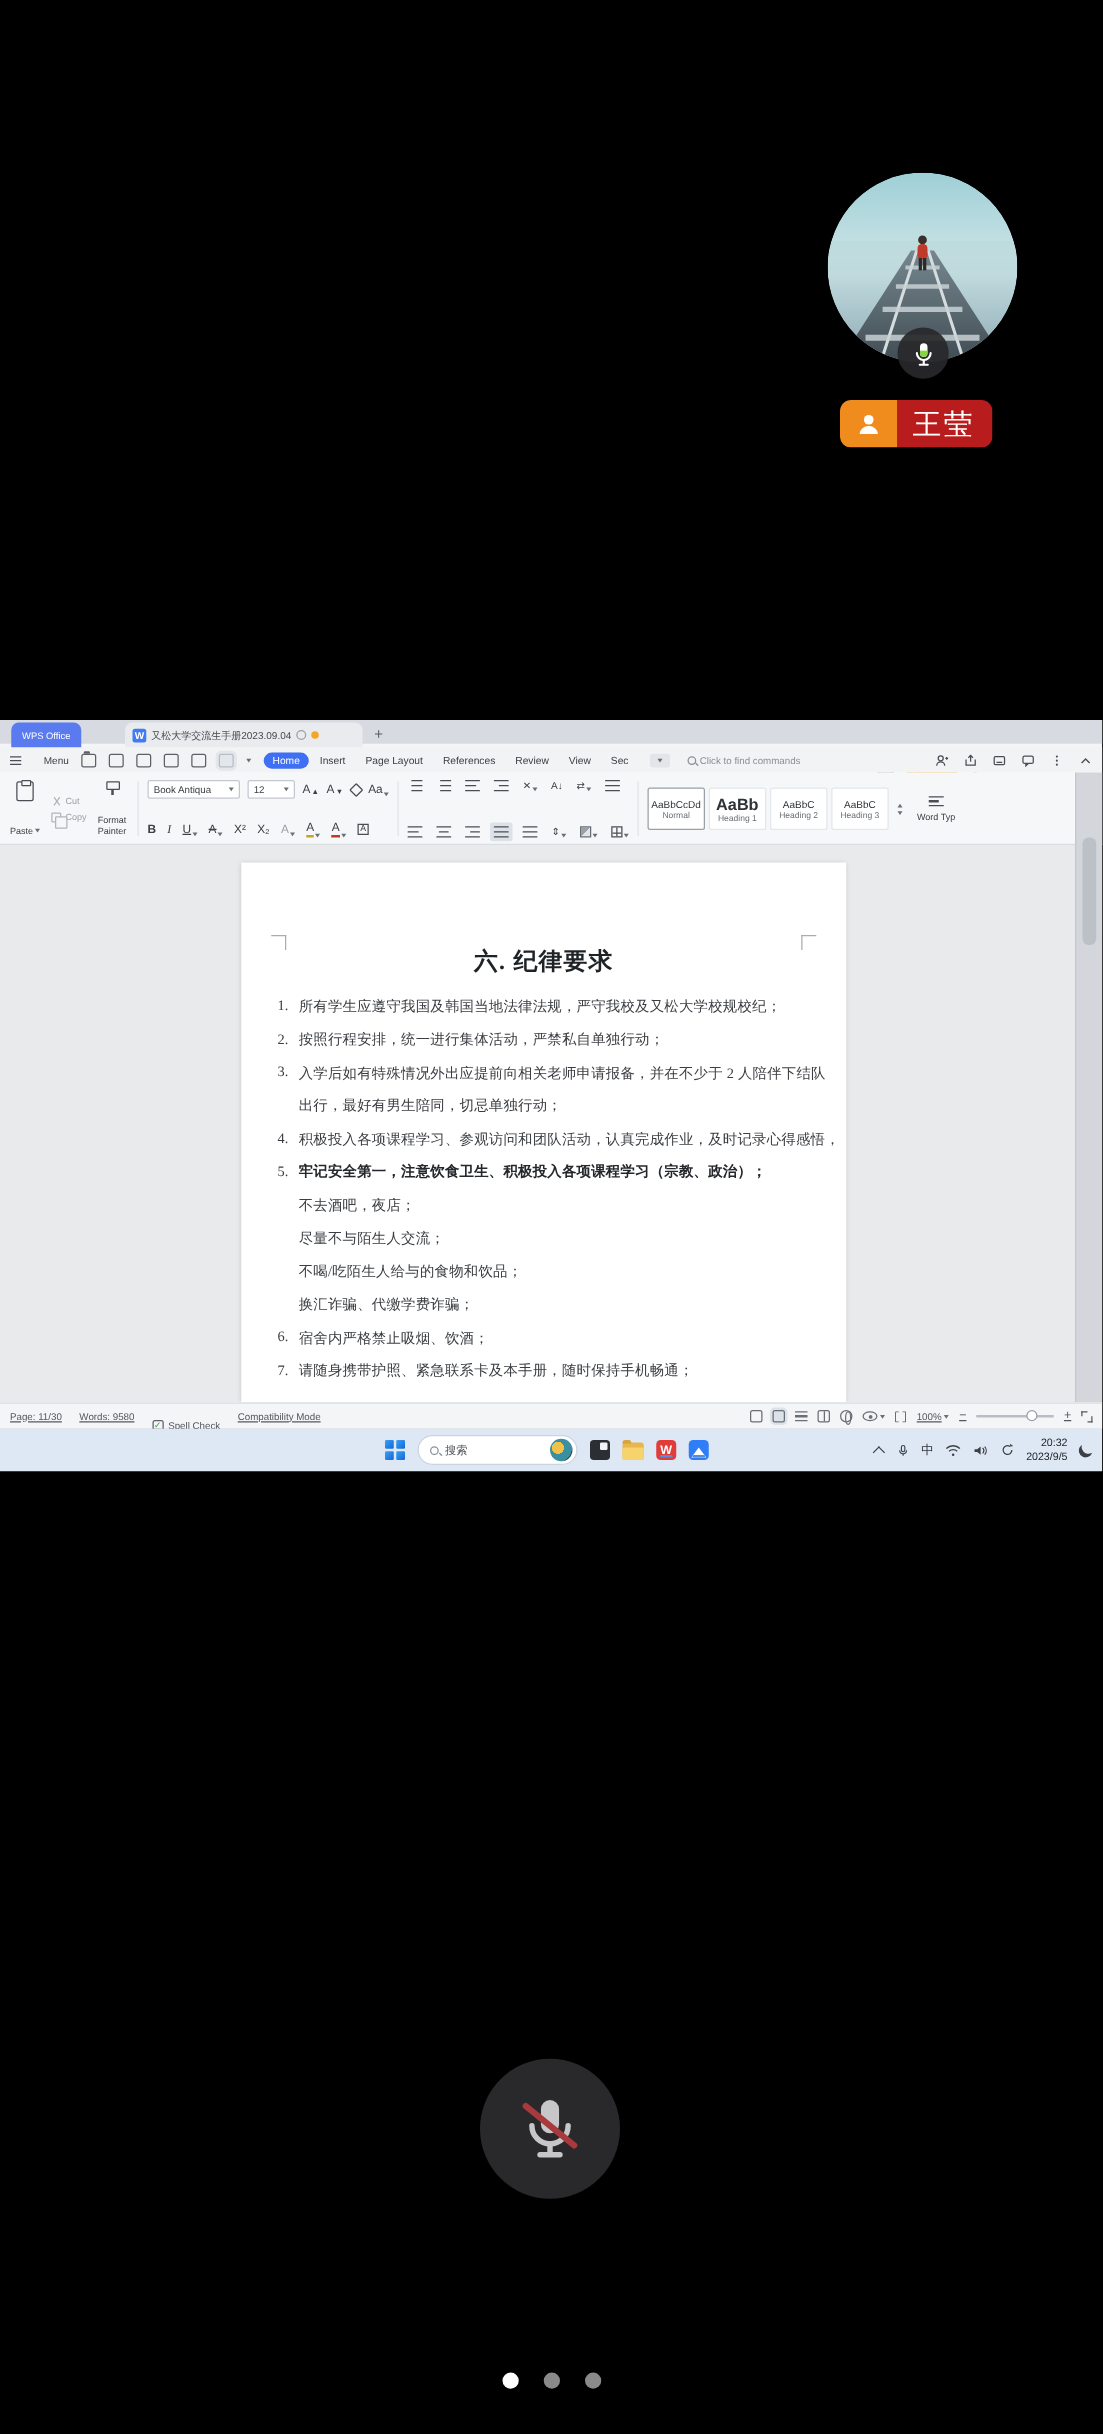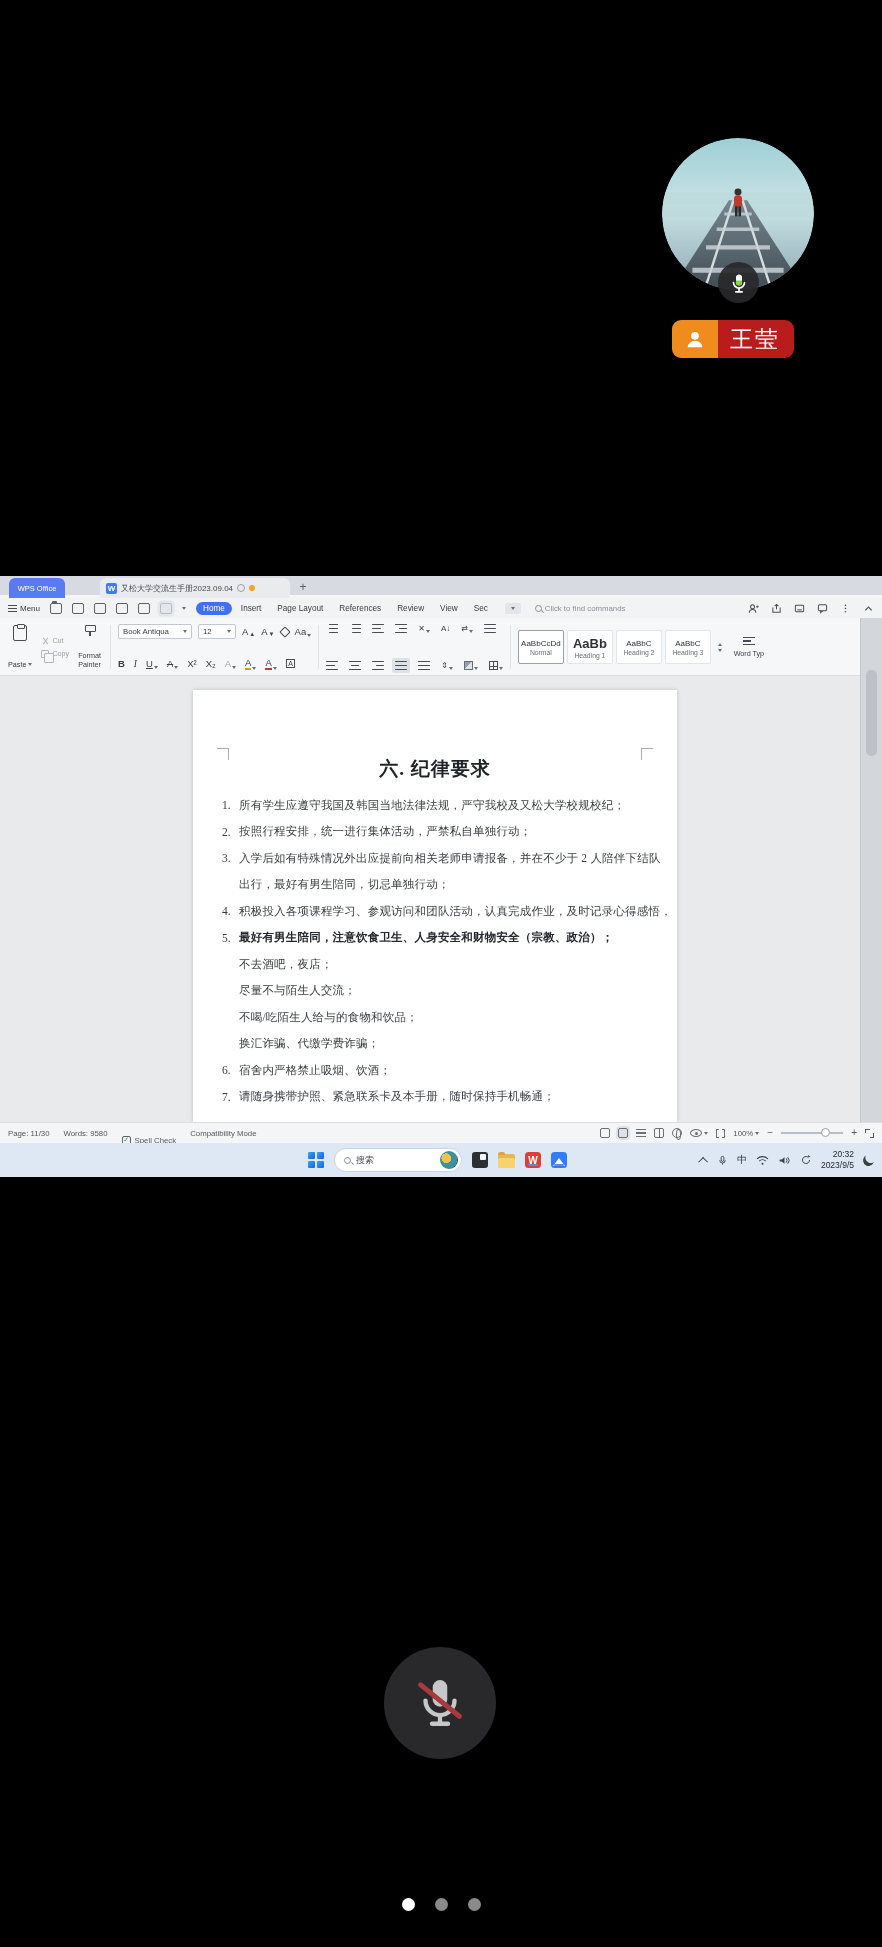--- a/index.html
+++ b/index.html
@@ -34,21 +34,21 @@
   .freetrial { display:flex; align-items:center; gap:3px; color:#5c6167; font-size:7.5px; }
   .freetrial .c { width:8px; height:8px; border:1px solid #7a8087; border-radius:50%; }
   .wc { width:10px; height:10px; position:relative; }
   .wc-min::after { content:""; position:absolute; left:1px; top:5px; width:8px; height:1.4px; background:#54585e; }
   .wc-res::after { content:""; position:absolute; left:1.5px; top:2.5px; width:6px; height:5px; border:1.2px solid #54585e; border-radius:1px; }
   .wc-close::before,.wc-close::after { content:""; position:absolute; left:0.5px; top:4.6px; width:9px; height:1.4px; background:#54585e; }
   .wc-close::before { transform:rotate(45deg); } .wc-close::after { transform:rotate(-45deg); }
 
   
   .menubar { position:absolute; left:0; top:22px; width:100%; height:20px; background:#f2f3f5; display:flex; align-items:center; padding:0 8px; gap:10px; }
-  .menu-btn { display:flex; align-items:center; gap:3px; color:#3c4045; font-size:8px; }
+  .menu-btn { display:flex; align-items:center; gap:18px; color:#3c4045; font-size:8px; }
   .burger { width:9px; height:7px; border-top:1.3px solid #4a4e54; border-bottom:1.3px solid #4a4e54; position:relative; }
   .burger::after { content:""; position:absolute; left:0; top:2.2px; width:9px; height:1.3px; background:#4a4e54; }
   .qico { width:12px; height:11px; border:1.1px solid #5c6167; border-radius:2px; position:relative; }
   .qico.folder::before { content:""; position:absolute; left:1px; top:-3px; width:5px; height:2px; background:#5c6167; border-radius:1px 1px 0 0; }
   .qico.hand { background:#e3e6ea; border-color:#b8bec6; box-shadow:0 0 0 2.5px #e3e6ea; }
   .mini-caret { width:0; height:0; border-left:2.6px solid transparent; border-right:2.6px solid transparent; border-top:3.2px solid #6a6f76; }
   .mtab { padding:2px 7px; border-radius:8px; color:#3c4045; font-size:8.2px; white-space:nowrap; }
   .mtab.active { background:#3f6ff2; color:#fff; }
   .sec-dd { width:16px; height:11px; background:#e2e5e9; border-radius:2px; display:flex; align-items:center; justify-content:center; }
   .cmdsearch { display:flex; align-items:center; gap:3px; color:#8a9098; font-size:7.8px; margin-left:4px; white-space:nowrap; }
@@ -110,21 +110,21 @@
   .cmark.tr::after { content:""; position:absolute; left:0; top:0; width:1px; height:12px; background:#a7adb4; }
   .cmark.tr { right:24px; top:58px; }
   .doc-title { position:absolute; left:0; top:66px; width:100%; text-align:center; font-family:"Liberation Serif", serif; font-weight:bold; font-size:19px; color:#1f2327; letter-spacing:1px; }
   .doc-lines { position:absolute; left:29px; top:102px; width:430px; font-family:"Liberation Serif", serif; }
   .doc-line { display:flex; height:26.5px; align-items:center; }
   .doc-num { width:17px; flex:0 0 17px; font-size:11.5px; color:#3a3d41; }
   .doc-text { font-size:11.5px; color:#3a3d41; white-space:nowrap; letter-spacing:.2px; }
   .doc-text.bold { font-weight:bold; color:#24272b; }
 
   
-  .statusbar { position:absolute; left:0; top:546px; width:100%; height:21px; background:#f4f5f7; border-top:1px solid #dadde2; display:flex; align-items:center; padding:0 8px; gap:14px; font-size:7.8px; color:#54585e; }
+  .statusbar { position:absolute; left:0; top:546px; width:100%; height:21px; background:#f4f5f7; border-top:1px solid #dadde2; display:flex; align-items:center; padding:0 8px; gap:14px; font-size:7.8px; color:#54585e;text-decoration:underline; }
   .sb-right { margin-left:auto; display:flex; align-items:center; gap:8px; }
   .sb-ic { width:10px; height:10px; border:1.1px solid #6a6f76; border-radius:2px; position:relative; }
   .sb-ic.sel { box-shadow:0 0 0 2px #dde2e9; background:#dde2e9; }
   .sb-ic.lines { border:none; display:flex; flex-direction:column; justify-content:space-between; padding:1px 0; }
   .sb-ic.lines i { height:1.2px; background:#6a6f76; }
   .sb-ic.book::after { content:""; position:absolute; left:4px; top:0; width:1px; height:8px; background:#6a6f76; }
   .sb-ic.globe { border-radius:50%; }
   .sb-ic.globe::after { content:""; position:absolute; left:2.5px; top:-0.5px; width:3.6px; height:9px; border:1px solid #6a6f76; border-radius:50%; }
   .eye { width:12px; height:8px; border:1.1px solid #6a6f76; border-radius:50%; position:relative; }
   .eye::after { content:""; position:absolute; left:3.6px; top:1.6px; width:3px; height:3px; background:#6a6f76; border-radius:50%; }
@@ -543,21 +543,21 @@
             <div class="doc-line">
               <span class="doc-num"></span>
               <span class="doc-text">出行，最好有男生陪同，切忌单独行动；</span>
             </div>
             <div class="doc-line">
               <span class="doc-num">4.</span>
               <span class="doc-text">积极投入各项课程学习、参观访问和团队活动，认真完成作业，及时记录心得感悟，</span>
             </div>
             <div class="doc-line">
               <span class="doc-num">5.</span>
-              <span class="doc-text bold">最好有男生陪同，注意饮食卫生、人身安全和财物安全（宗教、政治）；</span>
+              <span class="doc-text bold">牢记安全第一，注意饮食卫生、积极投入各项课程学习（宗教、政治）；</span>
             </div>
             <div class="doc-line">
               <span class="doc-num"></span>
               <span class="doc-text">不去酒吧，夜店；</span>
             </div>
             <div class="doc-line">
               <span class="doc-num"></span>
               <span class="doc-text">尽量不与陌生人交流；</span>
             </div>
             <div class="doc-line">

